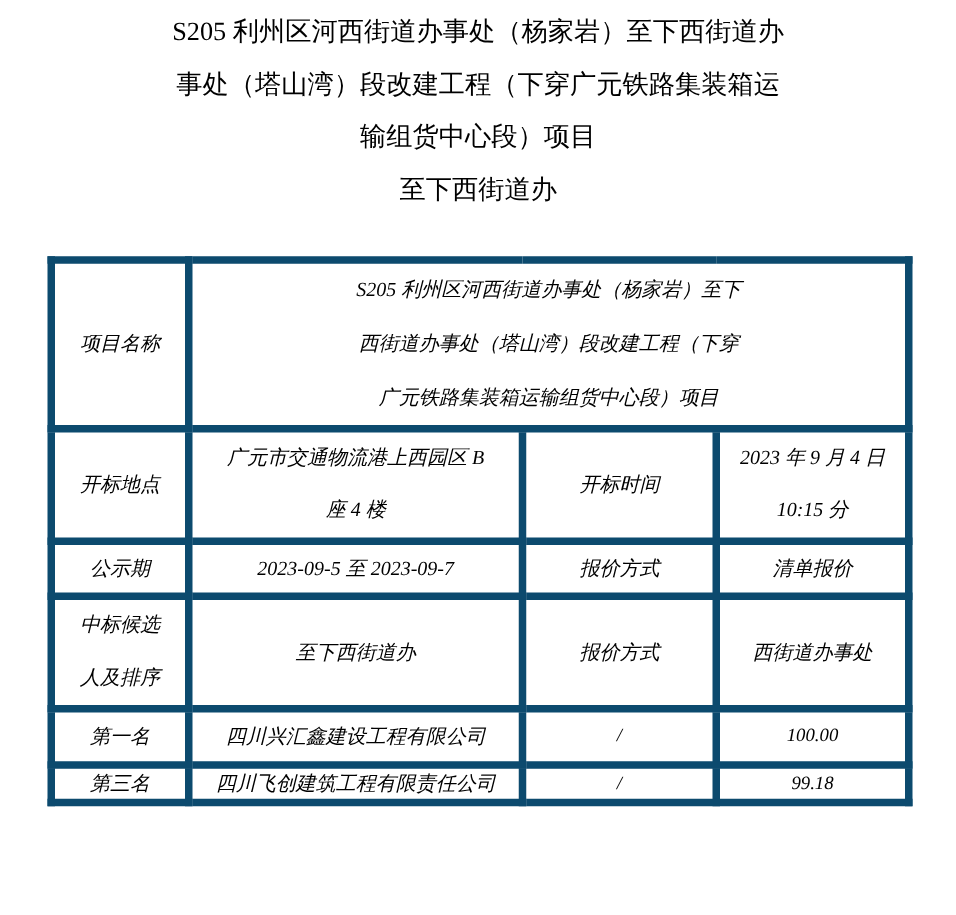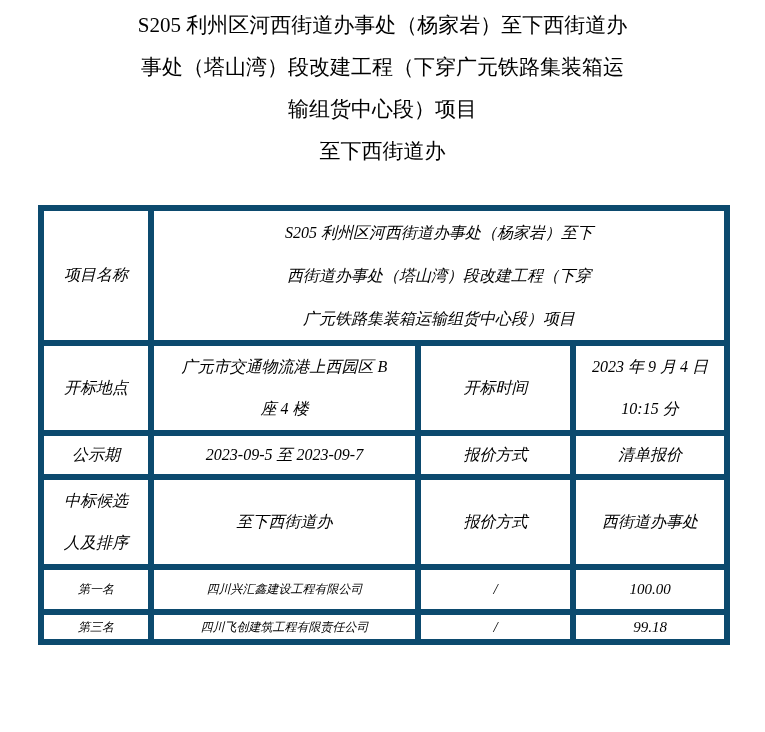--- a/index.html
+++ b/index.html
@@ -50,21 +50,21 @@
   td.project-value {
     font-size: 22px;
     line-height: 43px;
     text-align: left;
     padding: 0 2px 0 7px;
   }
   td.tall {
     line-height: 42px;
   }
   tr.candidate-row td {
-    font-size: 12px;
+    font-size: 16px;
   }
   tr.candidate-row td.score-cell,
   tr.candidate-row td.bid-cell {
     font-size: 15px;
   }
 </style>
 </head>
 <body>
 
 <div class="page">

